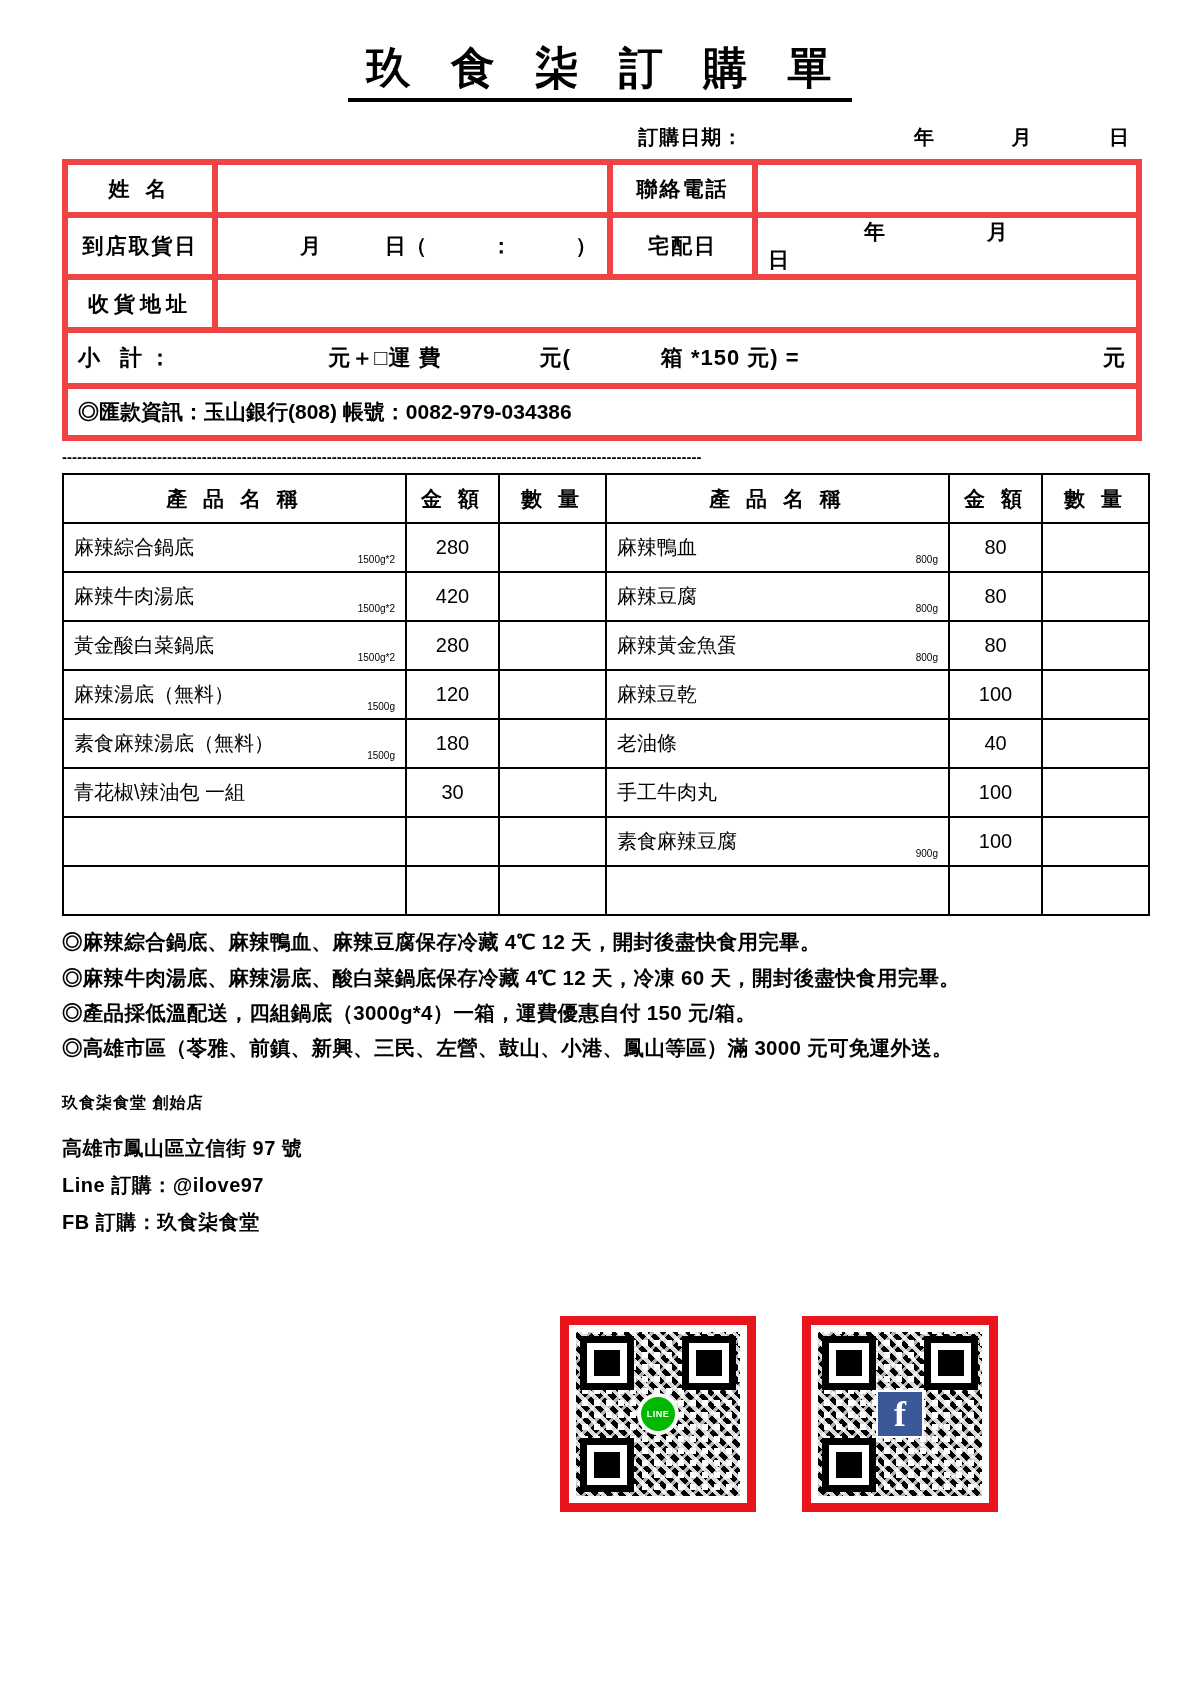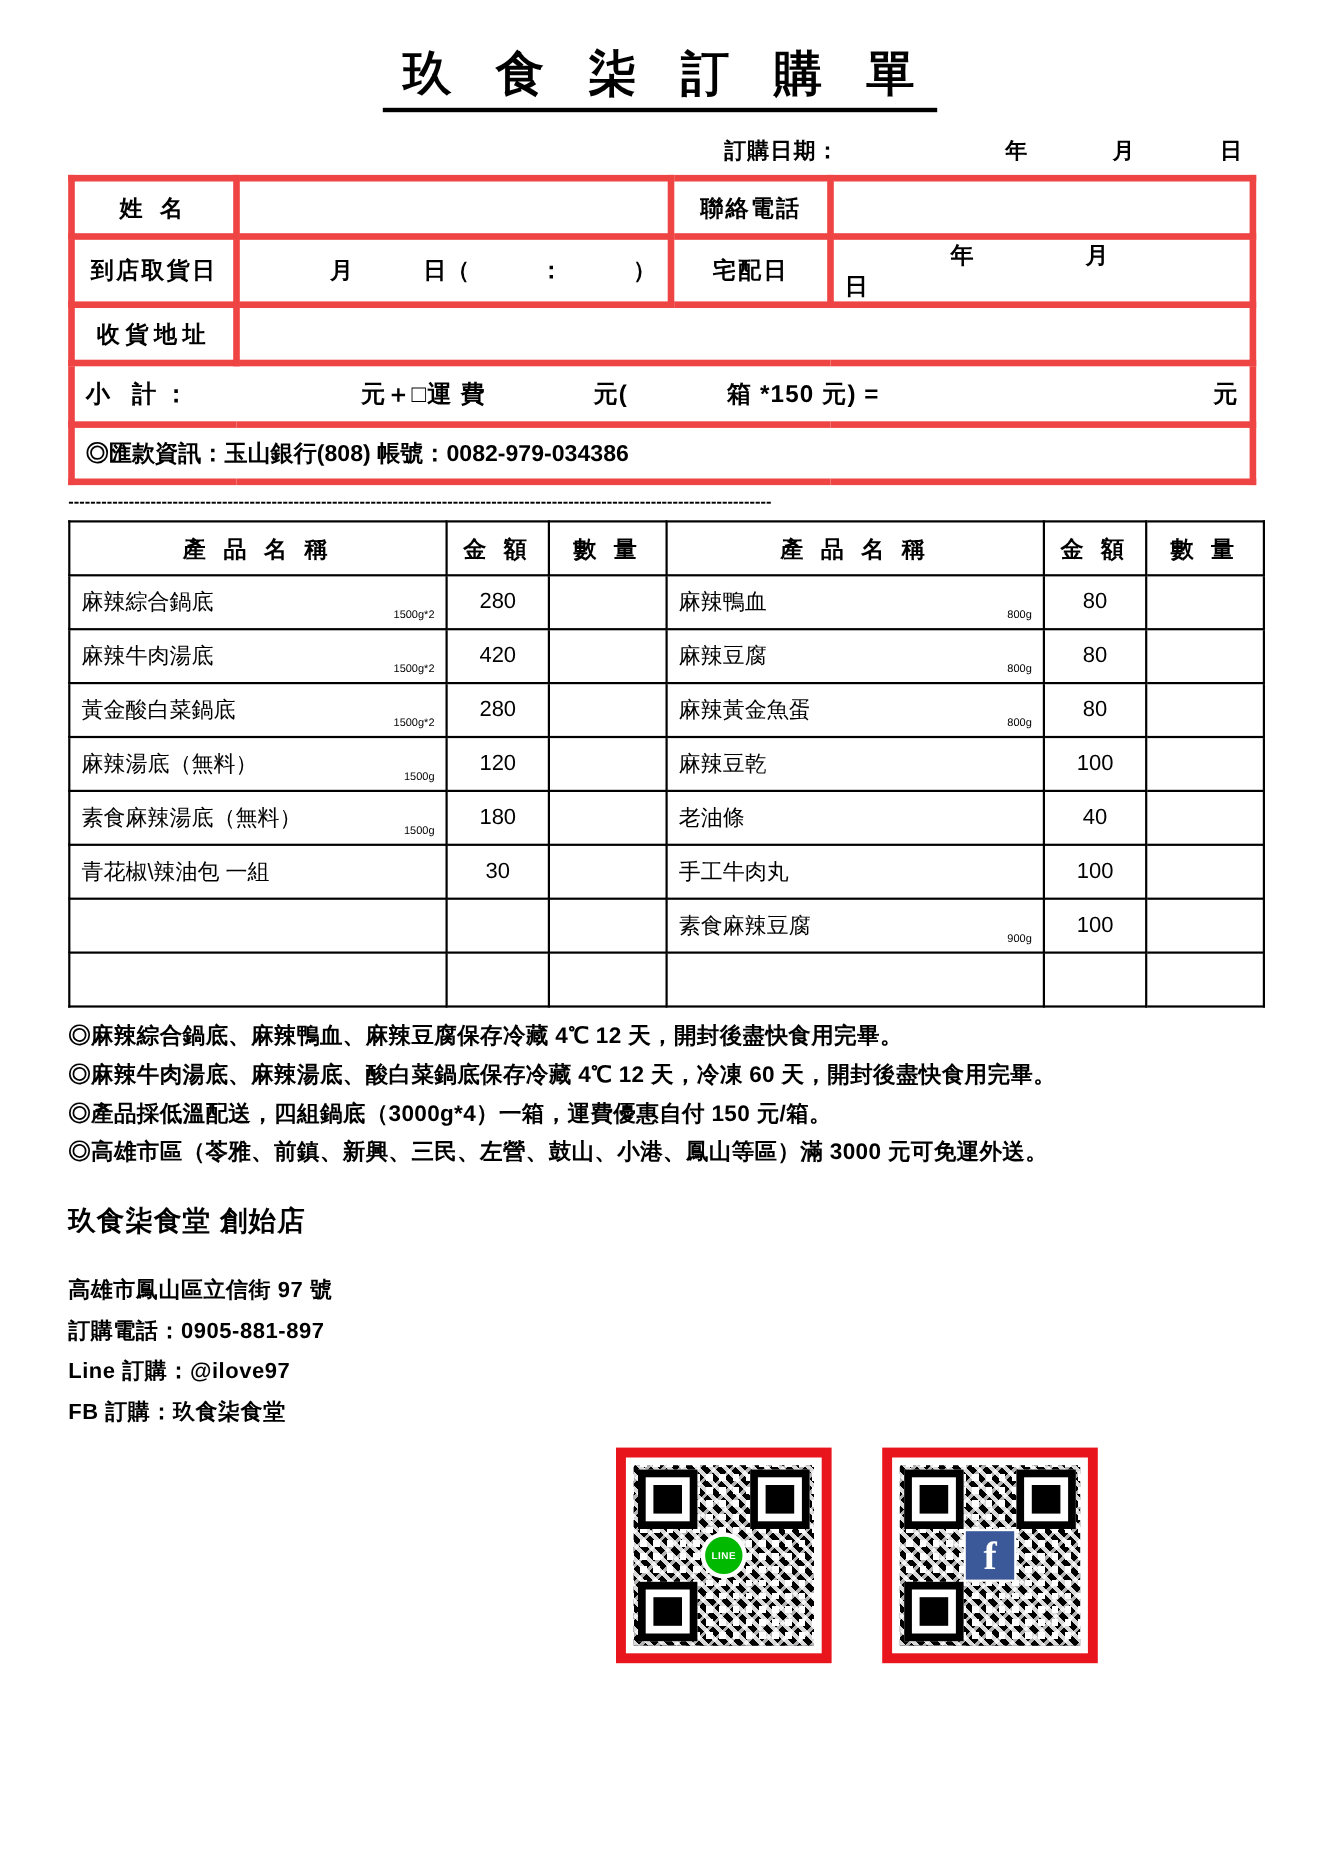--- a/index.html
+++ b/index.html
@@ -39,21 +39,21 @@
   }
 
   
   .date-line {
     margin: 22px 70px 8px 0;
     text-align: right;
     font-size: 20px;
     font-weight: bold;
     letter-spacing: 1px;
   }
-  .date-line .lbl { margin-right: 74px; }
+  .date-line .lbl { margin-right: 94px; }
   .date-line .unit { margin-left: 70px; }
 
   
   .info-table {
     margin: 0 58px 0 62px;
     border-collapse: collapse;
     width: calc(1200px - 120px);
     table-layout: fixed;
   }
   .info-table td {
@@ -170,24 +170,24 @@
     line-height: 1.72;
     letter-spacing: 0.3px;
   }
 
   
   .footer {
     margin: 28px 0 0 62px;
     position: relative;
   }
   .shop-name {
-    font-size: 25px;
+    font-size: 16px;
     font-weight: bold;
     letter-spacing: 1px;
-    margin-bottom: 29px;
+    margin-bottom: 16px;
   }
   .footer-line {
     font-size: 20px;
     font-weight: bold;
     line-height: 1.85;
     letter-spacing: 0.5px;
   }
 
   
   .qr-area {
@@ -447,21 +447,20 @@
   <div class="notes">
     <div>◎麻辣綜合鍋底、麻辣鴨血、麻辣豆腐保存冷藏 4℃  12 天，開封後盡快食用完畢。</div>
     <div>◎麻辣牛肉湯底、麻辣湯底、酸白菜鍋底保存冷藏 4℃  12 天，冷凍 60 天，開封後盡快食用完畢。</div>
     <div>◎產品採低溫配送，四組鍋底（3000g*4）一箱，運費優惠自付 150 元/箱。</div>
     <div>◎高雄市區（苓雅、前鎮、新興、三民、左營、鼓山、小港、鳳山等區）滿 3000 元可免運外送。</div>
   </div>
 
   <div class="footer">
     <div class="shop-name">玖食柒食堂  創始店</div>
     <div class="footer-line">高雄市鳳山區立信街 97 號</div>
-    <div class="footer-line">訂購電話：0905-881-897</div>
     <div class="footer-line">Line 訂購：@ilove97</div>
     <div class="footer-line">FB   訂購：玖食柒食堂</div>
   </div>
 
   <div class="qr-area">
     <div class="qr-box">
       <div class="qr-canvas">
         <div class="finder f-tl"></div>
         <div class="finder f-tr"></div>
         <div class="finder f-bl"></div>

